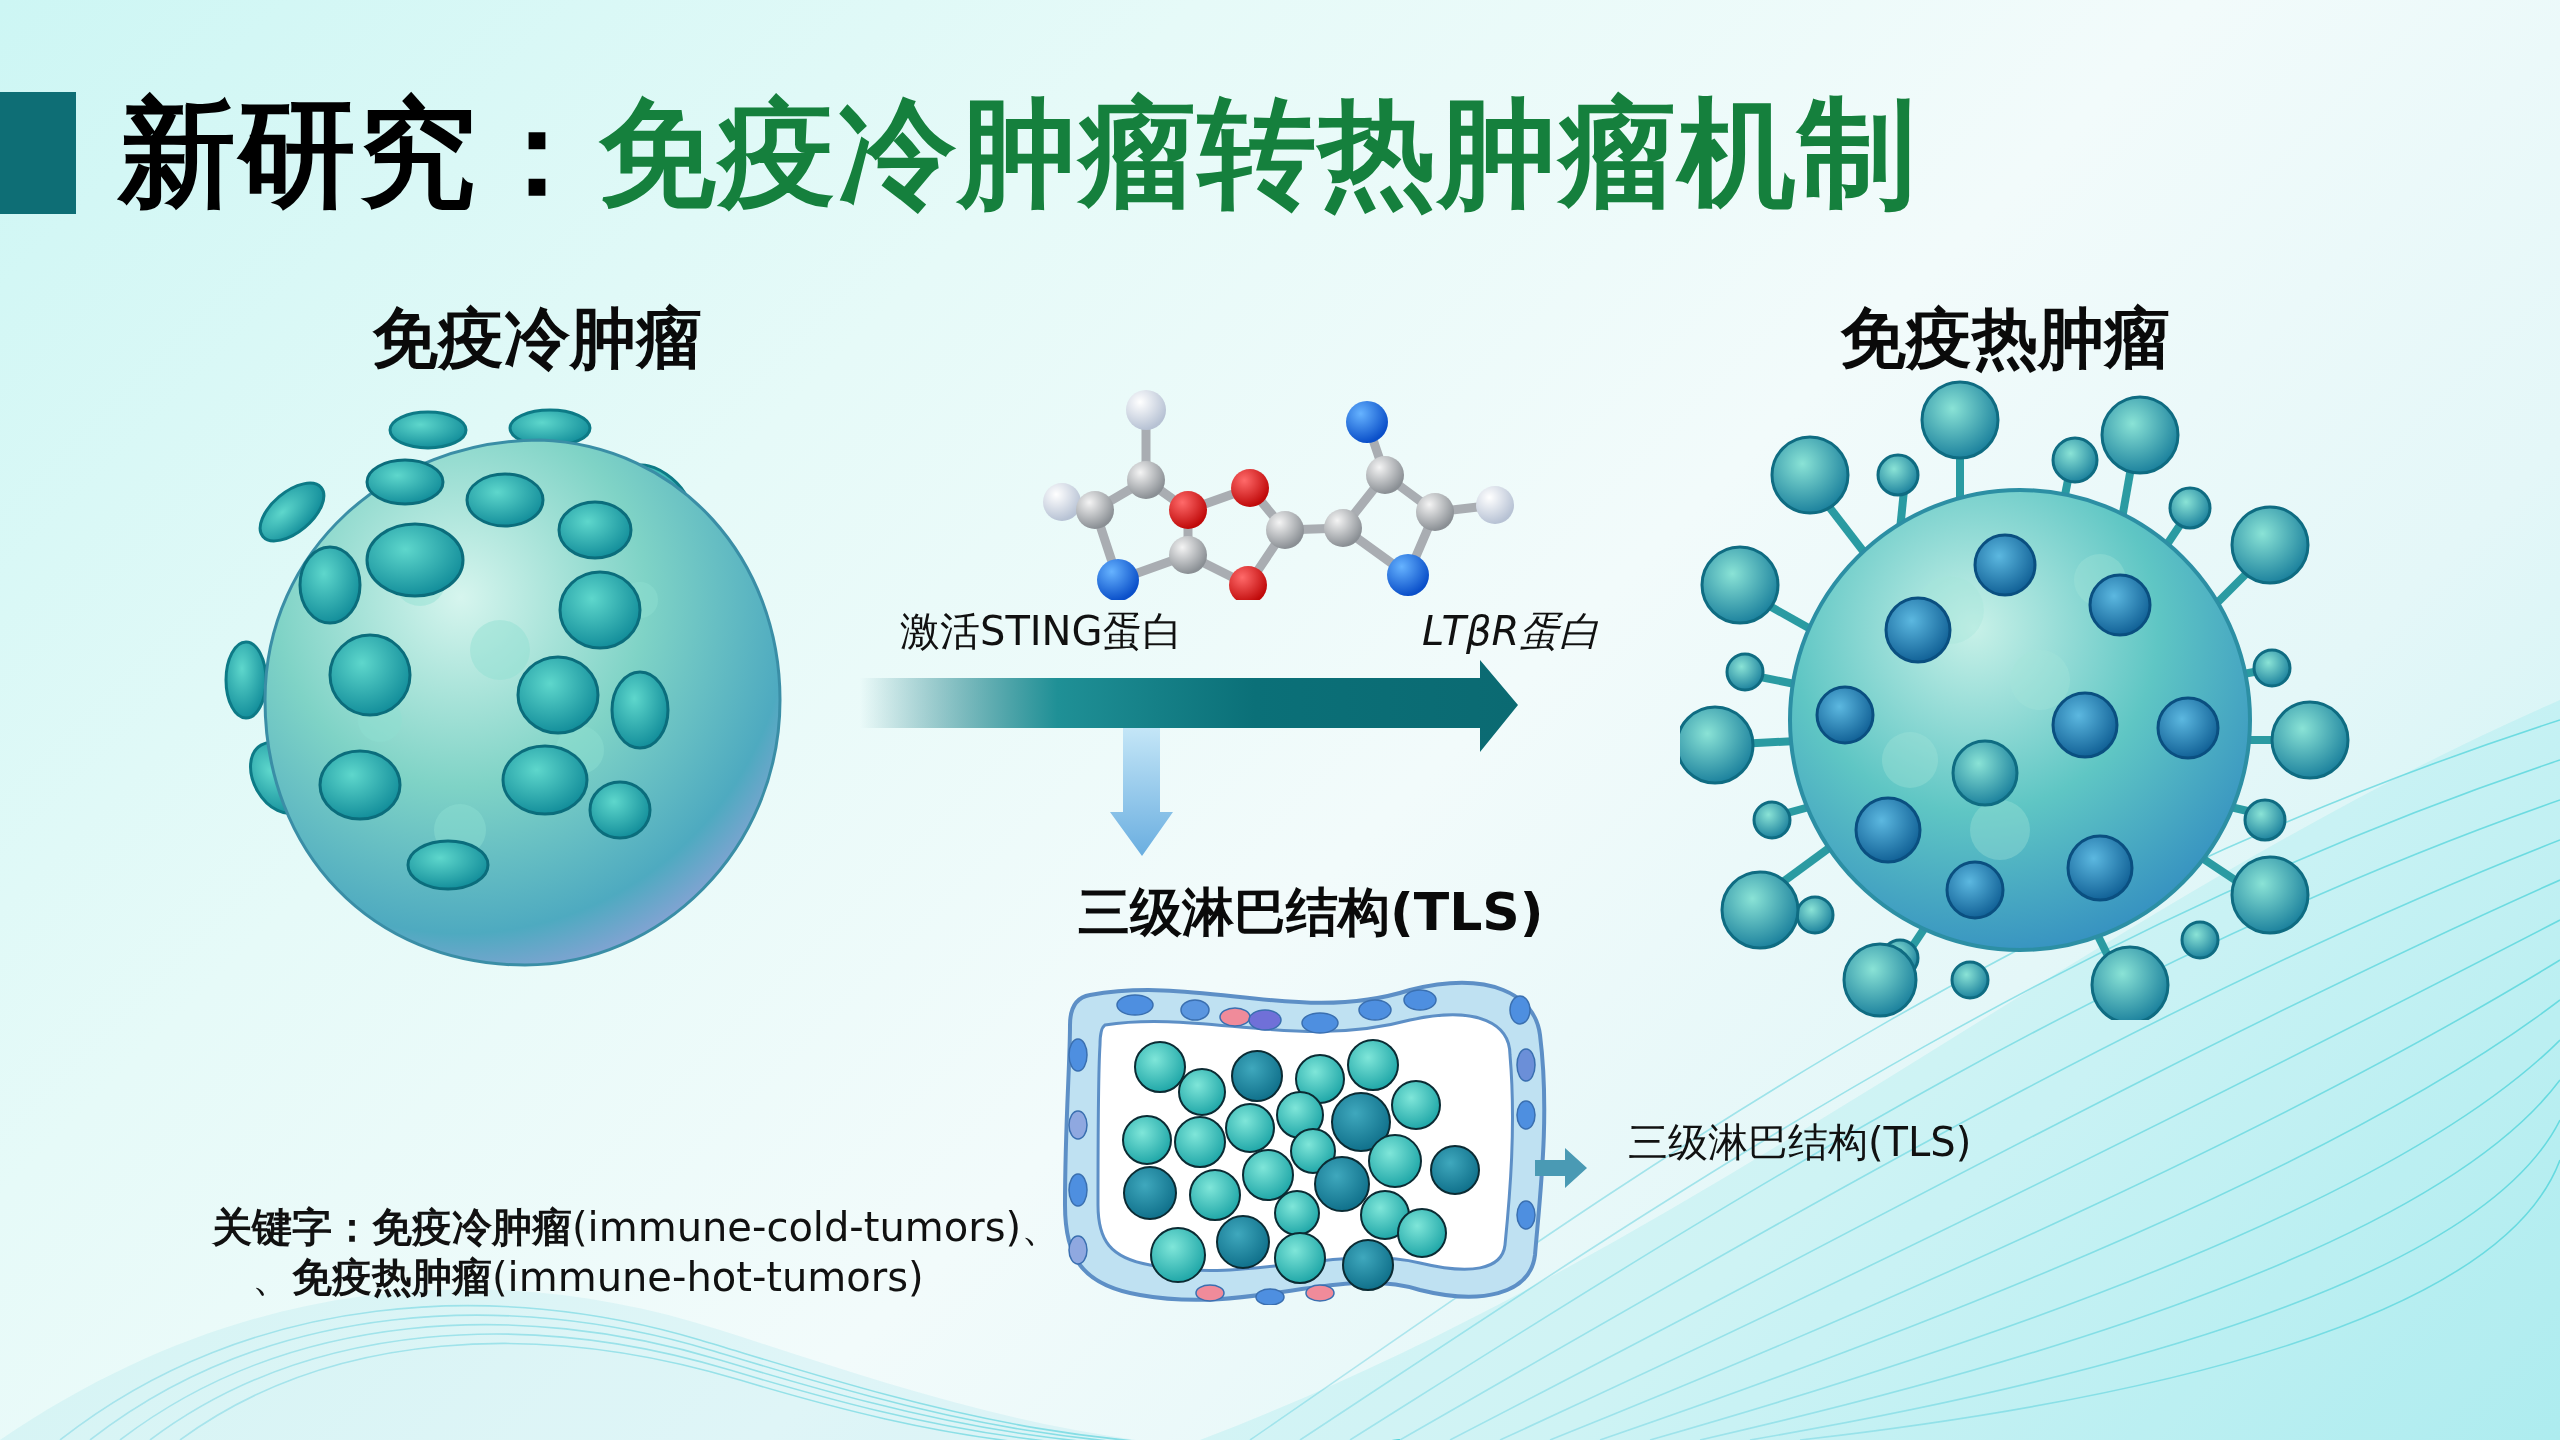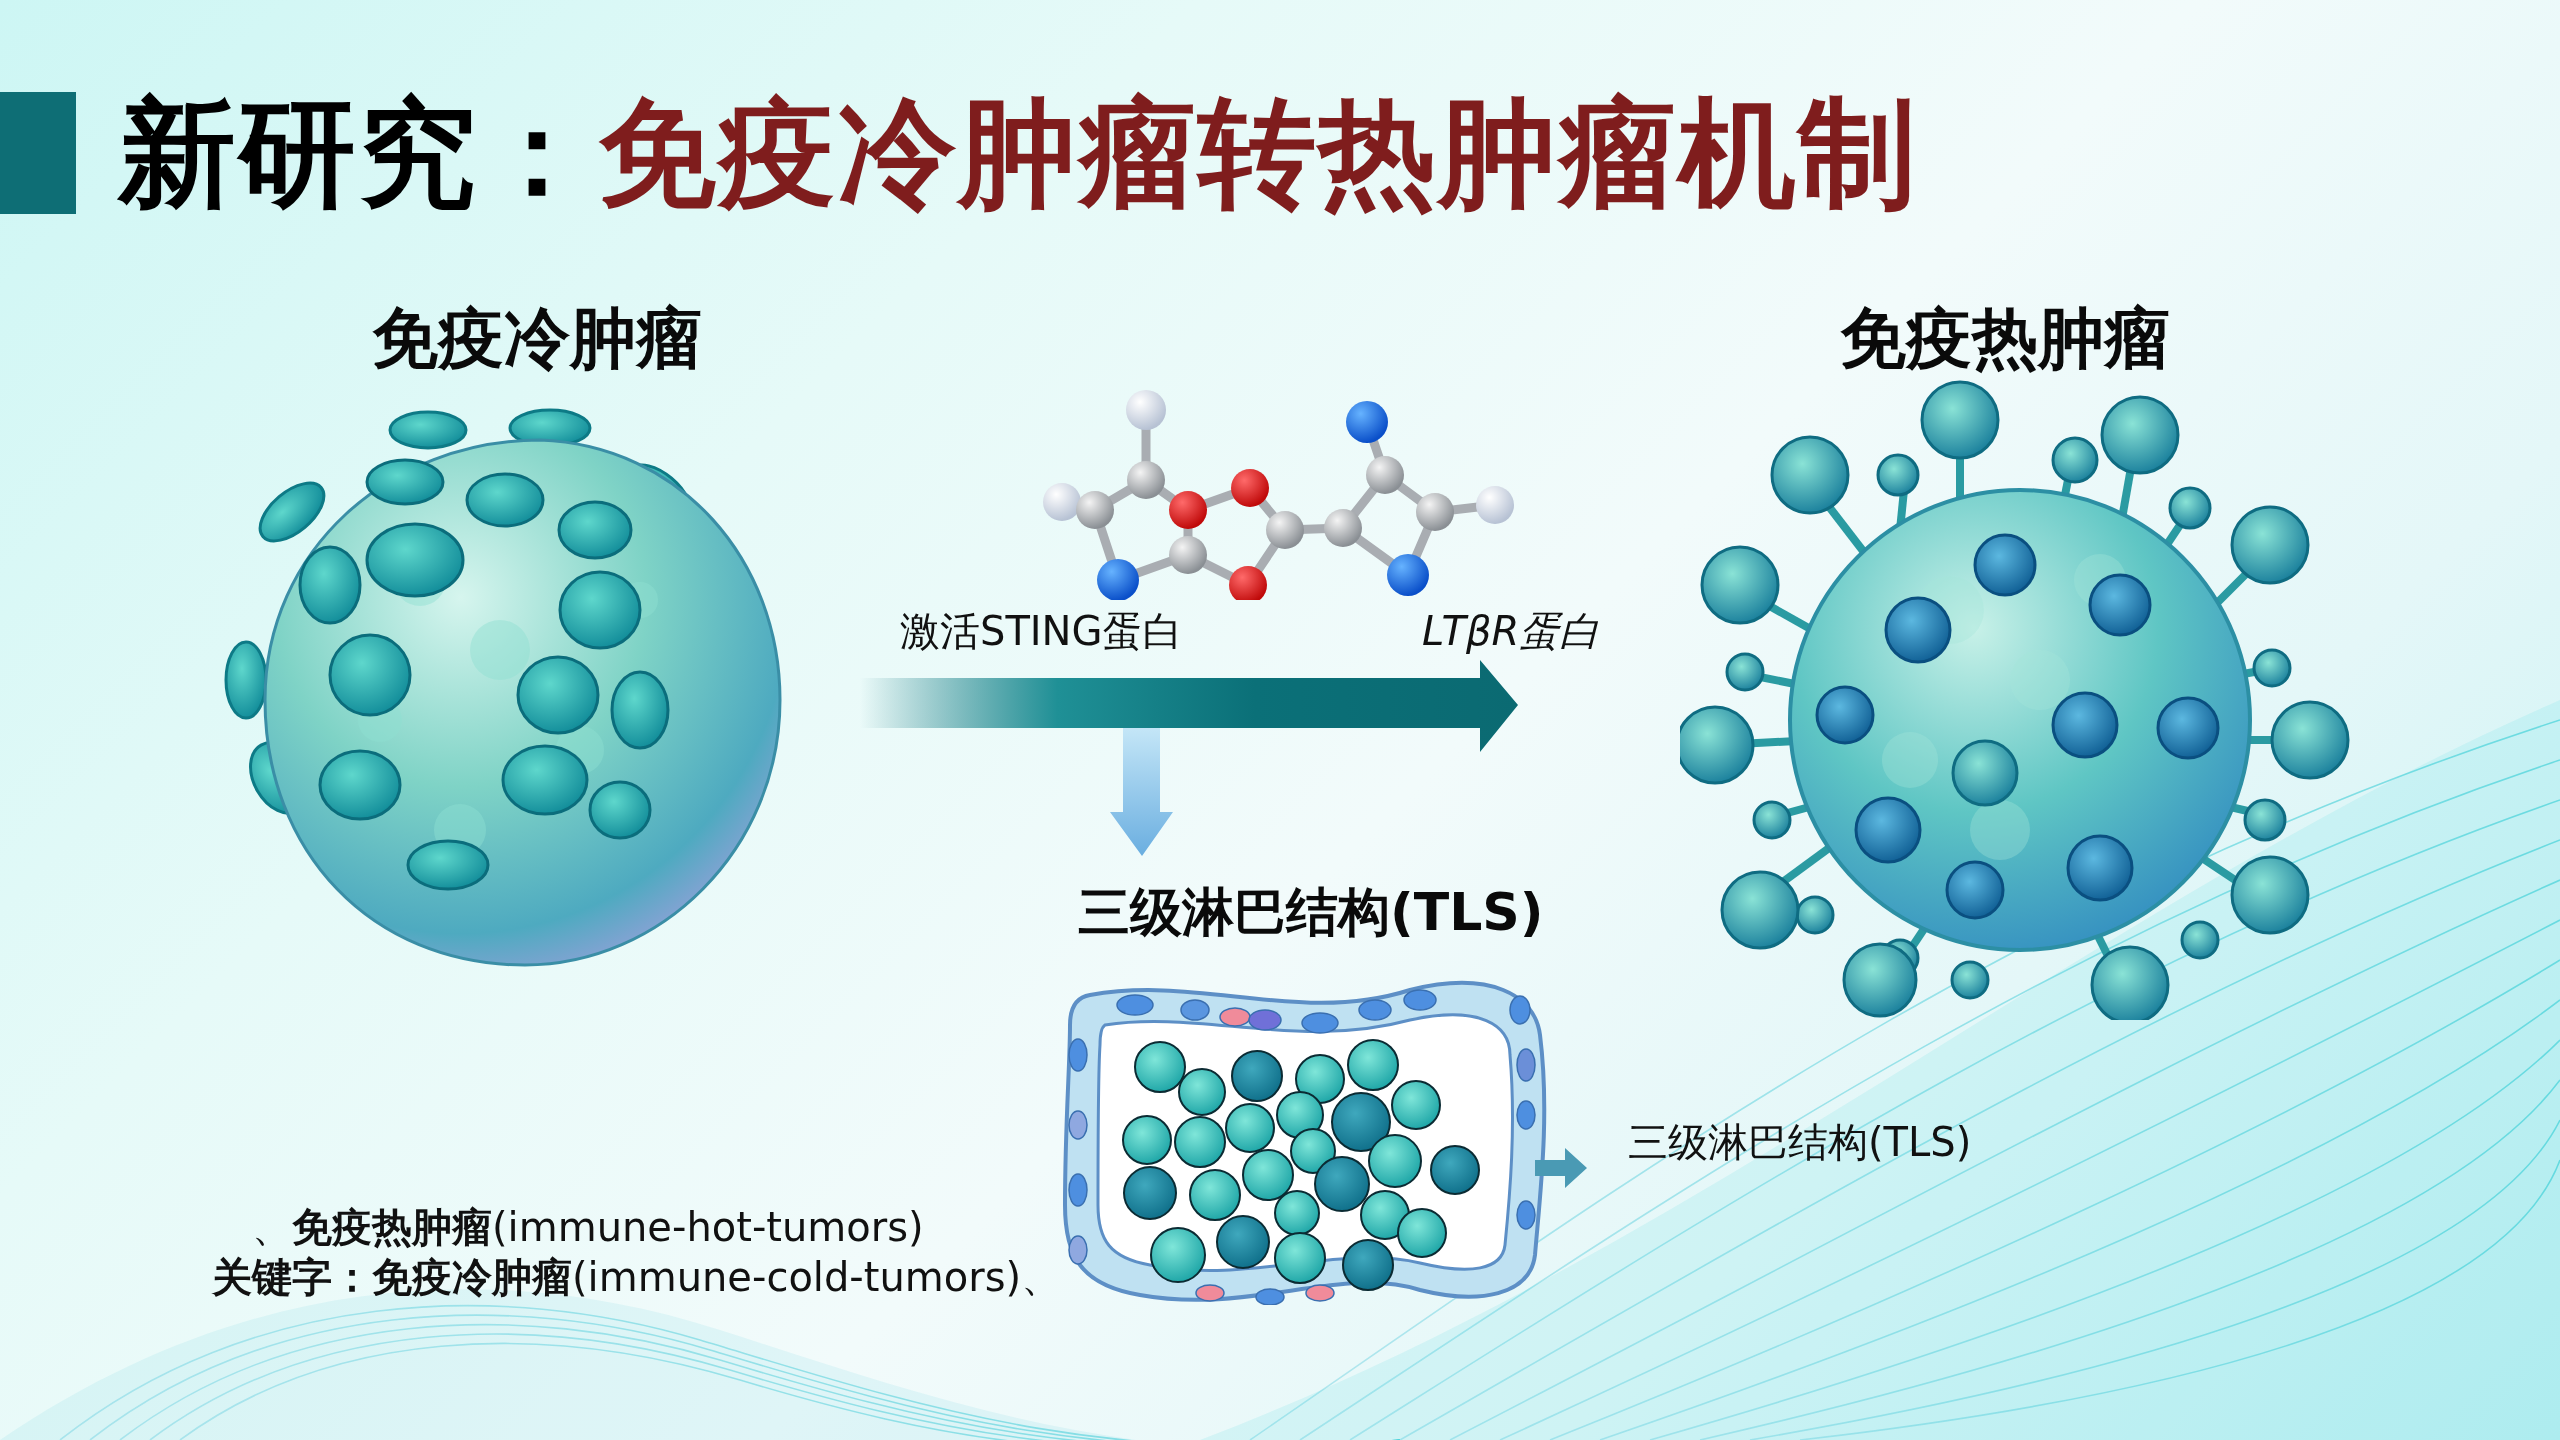--- a/index.html
+++ b/index.html
@@ -5,21 +5,21 @@
   html, body { margin:0; padding:0; }
   body {
     width:2560px; height:1440px; overflow:hidden; position:relative;
     font-family:"DejaVu Sans","Liberation Sans",sans-serif;
     background: linear-gradient(135deg,#cdf6f4 0%,#e6faf8 30%,#f2fbfb 55%,#e4f7f8 75%,#bff0f2 100%);
   }
   .bg-wave { position:absolute; left:0; top:0; width:2560px; height:1440px; }
   .title-bar { position:absolute; left:0; top:92px; width:76px; height:122px; }
   .title { position:absolute; left:118px; top:78px; font-size:118px; font-weight:bold; letter-spacing:2px; white-space:nowrap; line-height:150px; }
   .title .pre { color:#000000; }
-  .title .main { color:#7f1d1d; }
+  .title .main { color:#15803d; }
   .cell-label { position:absolute; font-size:66px; font-weight:bold; color:#0a0a0a; white-space:nowrap; }
   .svgbox { position:absolute; }
   .arrow-label { position:absolute; font-size:40px; color:#111; white-space:nowrap; }
   .tls-title { position:absolute; left:1078px; top:878px; font-size:52px; font-weight:bold; color:#0a0a0a; white-space:nowrap; }
   .keywords { position:absolute; left:212px; top:1202px; font-size:40px; color:#111; line-height:50px; }
   .keywords .kw-label, .keywords .kw-cn { font-weight:bold; }
   .terms { position:absolute; left:1628px; top:1118px; font-size:40px; color:#111; line-height:48px; }
   .terms .b { font-weight:bold; }
 </style>
 </head>
@@ -333,26 +333,26 @@
     <circle cx="405" cy="345" r="32"></circle>
       <circle cx="508" cy="348" r="30"></circle>
     <circle cx="208" cy="450" r="32"></circle>
       <circle cx="420" cy="488" r="32"></circle>
     <circle cx="295" cy="510" r="28"></circle>
   </g>
   <circle cx="305" cy="393" r="32" fill="url(#hotKnob)" stroke="#0f6c82" stroke-width="3"></circle>
 </svg>
 
 <div class="keywords">
+  <div>
+    <span class="kw-label">关键字：</span><span class="kw-cn">免疫冷肿瘤</span><span>(immune-cold-tumors)、</span>
+  </div>
   <div style="padding-left:40px;">
     <span>、</span><span class="kw-cn">免疫热肿瘤</span><span>(immune-hot-tumors)</span>
   </div>
-  <div>
-    <span class="kw-label">关键字：</span><span class="kw-cn">免疫冷肿瘤</span><span>(immune-cold-tumors)、</span>
-  </div>
 </div>
 
 <svg class="svgbox" style="left:1535px; top:1146px;" width="56" height="44" viewBox="0 0 56 44">
   <polygon points="0,14 30,14 30,2 52,22 30,42 30,30 0,30" fill="#4a9ab4"></polygon>
 </svg>
 
 <div class="terms">
   <div>三级淋巴结构(TLS)</div>
 </div>
 

